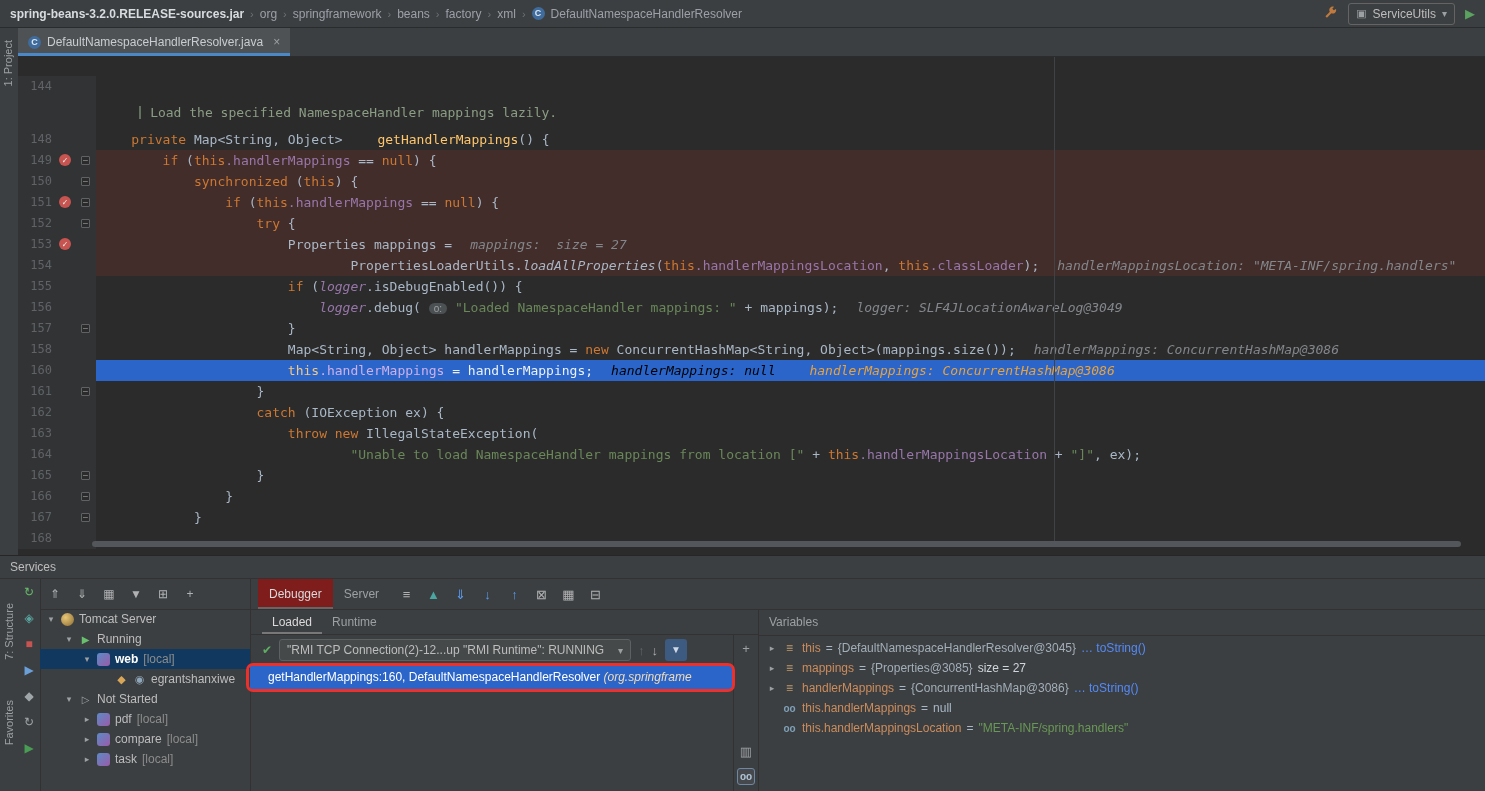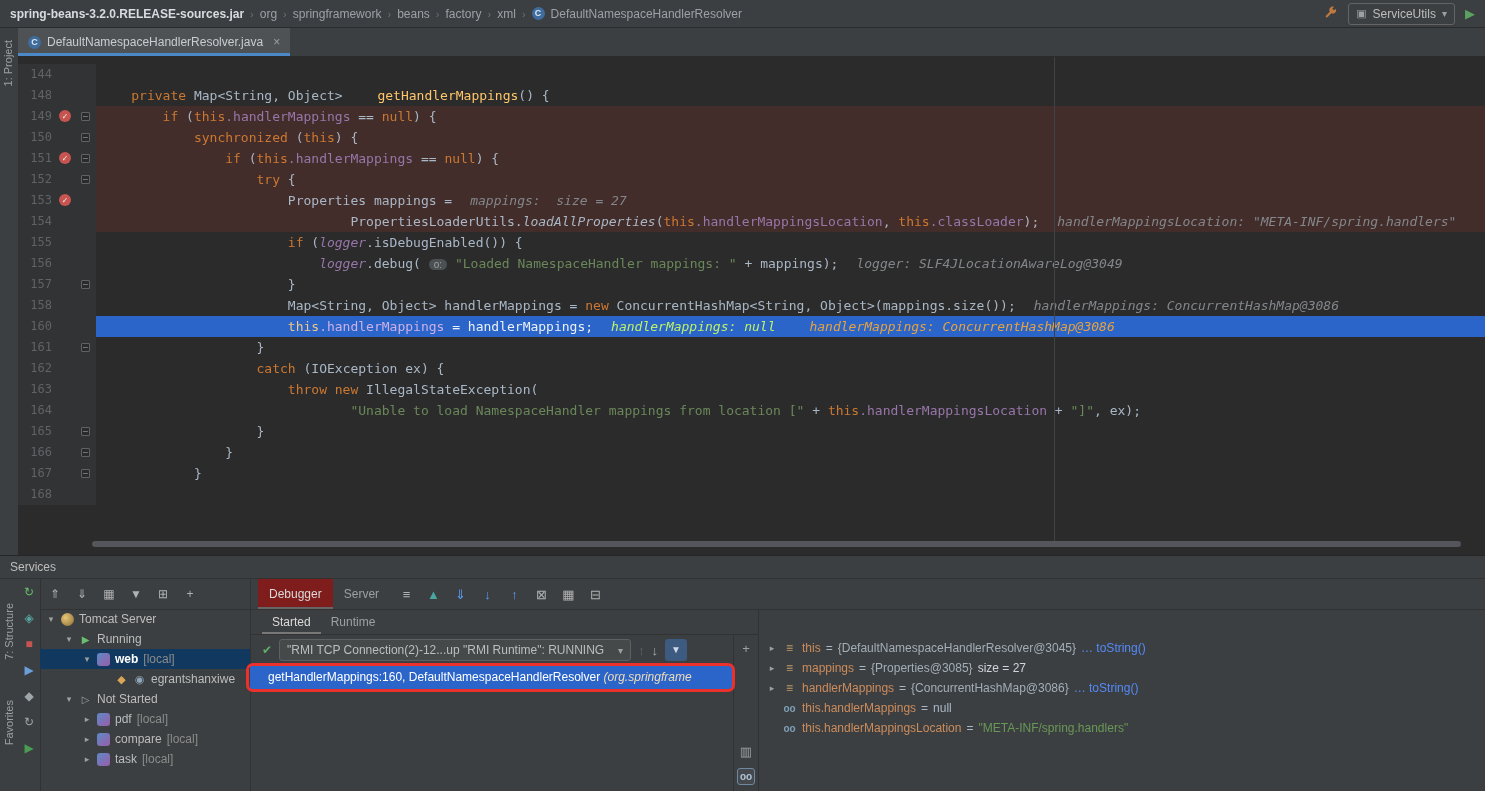--- a/index.html
+++ b/index.html
@@ -23,40 +23,40 @@
   
   #stripe{position:absolute;left:0;top:28px;bottom:0;width:18px;background:#3C3F41;border-right:1px solid #323232;}
   .vlabel{writing-mode:vertical-rl;transform:rotate(180deg);font-size:11px;color:#9DA0A3;display:block;margin:0 auto;}
   #stripe-top{position:absolute;top:12px;left:2px;}
   #tabbar{position:absolute;left:18px;top:28px;right:0;height:29px;background:#3C3F41;border-bottom:1px solid #2A2C2E;box-sizing:border-box;}
   .etab{display:inline-flex;align-items:center;gap:6px;height:28px;padding:0 10px;background:#4E5254;
         box-shadow:inset 0 -3px 0 #4A88C7;color:#C9CCD0;}
   .tab-close{color:#9DA0A3;margin-left:4px;}
   
   #editor{position:absolute;left:18px;top:57px;right:0;height:498px;background:#2B2B2B;overflow:hidden;}
-  #erows{padding-top:7px;}
+  #erows{padding-top:19px;}
   .row{display:flex;height:21px;font-family:"DejaVu Sans Mono",monospace;font-size:13px;line-height:21px;}
   .row.doc{height:32px;}
   .row.doc .code{line-height:32px;}
   .gut{width:78px;min-width:78px;background:#313335;position:relative;}
   .num{position:absolute;left:2px;width:32px;text-align:right;color:#606366;font-size:12px;}
   .numhl{color:#C8CCCE;font-weight:bold;}
   .bp{position:absolute;left:41px;top:4px;width:12px;height:12px;border-radius:50%;background:#C75450;
       color:#EAF5EA;font-size:9px;line-height:12px;text-align:center;}
   .fold{position:absolute;left:63px;top:6px;width:9px;height:9px;border:1px solid #606366;background:#2B2B2B;
         color:#9DA0A3;font-size:8px;line-height:7px;text-align:center;border-radius:1px;box-sizing:border-box;}
   .code{flex:1;white-space:pre;color:#A9B7C6;padding-left:4px;}
   .ind{display:inline-block;}
   .k{color:#CC7832;} .p{color:#A9B7C6;} .m{color:#FFC66B;margin-left:27px;} .f{color:#9876AA;}
   .sf{color:#9876AA;font-style:italic;} .i{font-style:italic;color:#A9B7C6;}
   .s{color:#6A8759;} .d{color:#8C9D85;}
   .c{background:#4B5052;color:#9DA0A3;border-radius:8px;padding:0 5px;font-size:10px;
      font-family:"Liberation Sans",sans-serif;}
   .h{color:#83878B;font-style:italic;margin-left:18px;}
-  .hw{color:#bef264;font-style:italic;margin-left:18px;}
+  .hw{color:#000000;font-style:italic;margin-left:18px;}
   .ho{color:#E8A33D;font-style:italic;margin-left:34px;}
   .bg-r .code{background:#432D2A;}
   .bg-b .code{background:#2B65C9;}
   .bg-b .p{color:#EAF0F6;} .bg-b .k{color:#F2C884;} .bg-b .f{color:#CDB0E8;}
   .docbar{display:inline-block;width:2px;height:13px;background:#61705F;margin-right:9px;vertical-align:-2px;}
   #mguide{position:absolute;left:1036px;top:0;height:486px;width:1px;background:#404345;pointer-events:none;}
   #hscroll{position:absolute;left:74px;right:24px;top:484px;height:6px;border-radius:3px;background:#53565A;}
   
   #bottom{position:absolute;left:0;top:555px;right:0;bottom:0;background:#3C3F41;border-top:1px solid #262626;}
   #svc-header{height:22px;line-height:22px;padding-left:10px;color:#BDBDBD;border-bottom:1px solid #323232;}
@@ -172,20 +172,24 @@
 </div>
 
 <div id="editor">
   <div id="erows">
       <div class="row">
         <div class="gut">
           <span class="num">144</span>
         </div>
         <div class="code"><span class="ind" style="width: 0ch;"></span></div>
       </div>
+      <div class="row doc">
+        <div class="gut"></div>
+        <div class="code"><span class="ind" style="width: 5ch;"></span><span class="docbar"></span><span class="d">Load the specified NamespaceHandler mappings lazily.</span></div>
+      </div>
       <div class="row">
         <div class="gut">
           <span class="num">148</span>
         </div>
         <div class="code"><span class="ind" style="width: 4ch;"></span><span class="k">private</span><span class="p"> Map&lt;String, Object&gt; </span><span class="m">getHandlerMappings</span><span class="p">() {</span></div>
       </div>
       <div class="row bg-r">
         <div class="gut">
           <span class="num">149</span>
           <span class="bp">✓</span>
@@ -399,21 +403,21 @@
         </div>
         <div class="trow" style="padding-left: 42px;">
           <span class="tch">▸</span>
           <span class="ticon ticon-service"></span>
           <span class="tlabel">task</span>
           <span class="tsuffix"> [local]</span>
         </div>
       </div>
     <div id="fpanel">
       <div id="frametabs">
-          <span class="ftab active">Started</span>
+          <span class="ftab active">Loaded</span>
           <span class="ftab">Runtime</span>
         </div>
       <div id="fthread">
         <span class="chk">✔</span>
         <div class="ddl">
           <span class="ddl-text">"RMI TCP Connection(2)-12...up "RMI Runtime": RUNNING</span>
           <span class="dd-arrow">▾</span>
         </div>
         <span class="fup">↑</span>
         <span class="fdn">↓</span>
@@ -422,20 +426,21 @@
       <div id="frames">
           <div class="frow fsel"><span class="fname">getHandlerMappings:160, DefaultNamespaceHandlerResolver </span><span class="fpkg">(org.springframe</span></div>
         </div>
       <div id="wstrip">
           <span class="wico">+</span>
           <span class="wico wpaste">▥</span>
           <span class="wico wsel">oo</span>
         </div>
     </div>
     <div id="vpanel">
+      <div id="vheader">Variables</div>
       <div id="vrows">
           <div class="vrow">
             <span class="vch">▸</span>
             <span class="vicon">≡</span>
             <span class="vname">this</span>
             <span class="veq"> = </span>
             <span class="ref">{DefaultNamespaceHandlerResolver@3045} </span>
             <span class="link">… toString()</span>
           </div>
           <div class="vrow">

